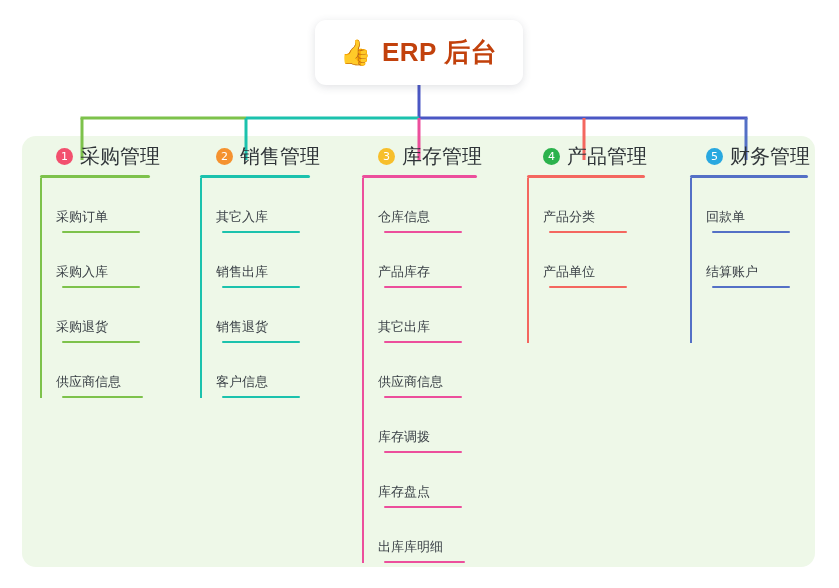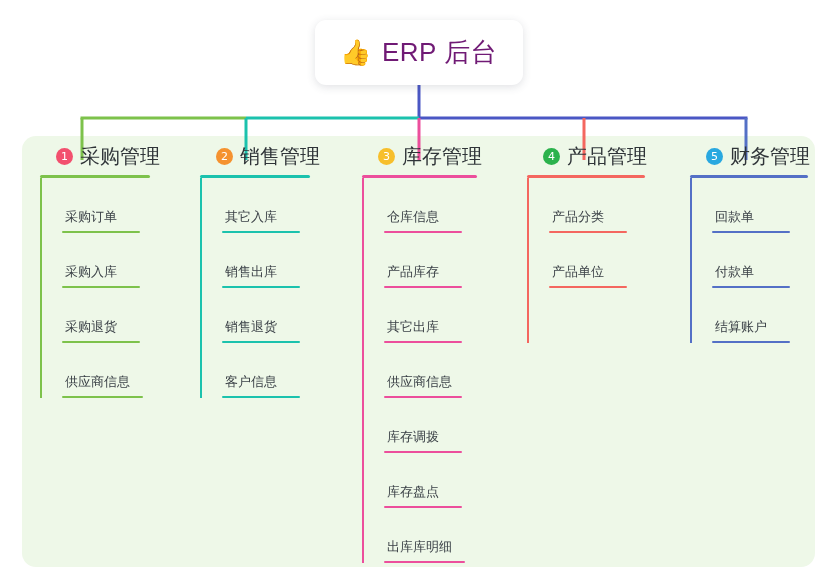--- a/index.html
+++ b/index.html
@@ -25,21 +25,21 @@
     position:absolute;
     left:315px;top:20px;width:208px;height:65px;
     background:#ffffff;
     border-radius:11px;
     box-shadow:0 2px 9px rgba(60,70,90,.16);
     display:flex;align-items:center;justify-content:center;
     gap:10px;
   }
   .root-emoji{font-size:25px;line-height:1;}
   .root-title{
-    font-size:26px;color:#701a75;letter-spacing:.5px;white-space:nowrap;
+    font-size:26px;color:#c2410c;letter-spacing:.5px;white-space:nowrap;font-weight:bold;
   }
 
   
   svg.wires{position:absolute;left:0;top:0;width:839px;height:588px;pointer-events:none;}
 
   
   .col{position:absolute;top:144px;}
   .col-head{
     display:flex;align-items:center;gap:7px;
     height:24px;
@@ -55,21 +55,21 @@
     margin-top:7px;height:3px;border-radius:2px;
   }
 
   .items{position:relative;margin-top:0;}
   .item{
     position:relative;
     height:55px;
   }
   .item-label{
     position:absolute;
-    left:25px;bottom:7px;
+    left:16px;bottom:7px;
     font-size:13px;color:#3b4147;white-space:nowrap;
   }
   .item-rule{
     position:absolute;left:22px;bottom:0;height:2px;border-radius:1px;
   }
   .spine{
     position:absolute;left:0;top:0;width:2px;
   }
 </style>
 </head>
@@ -211,24 +211,20 @@
           <span class="head-text">财务管理</span>
         </div>
         <div class="head-rule" style="background: rgb(84, 112, 198); width: 118px;"></div>
         <div class="items">
           <div class="spine" style="background: rgb(84, 112, 198); height: 165px;"></div>
           <div class="item">
             <span class="item-label">回款单</span>
             <div class="item-rule" style="background: rgb(84, 112, 198); width: 78px;"></div>
           </div>
           <div class="item">
-            <span class="item-label">付款单</span>
-            <div class="item-rule" style="background: rgb(84, 112, 198); width: 78px;"></div>
-          </div>
-          <div class="item">
             <span class="item-label">结算账户</span>
             <div class="item-rule" style="background: rgb(84, 112, 198); width: 78px;"></div>
           </div>
         </div>
       </div>
     </div>
 
 </div>
 
 </body></html>

